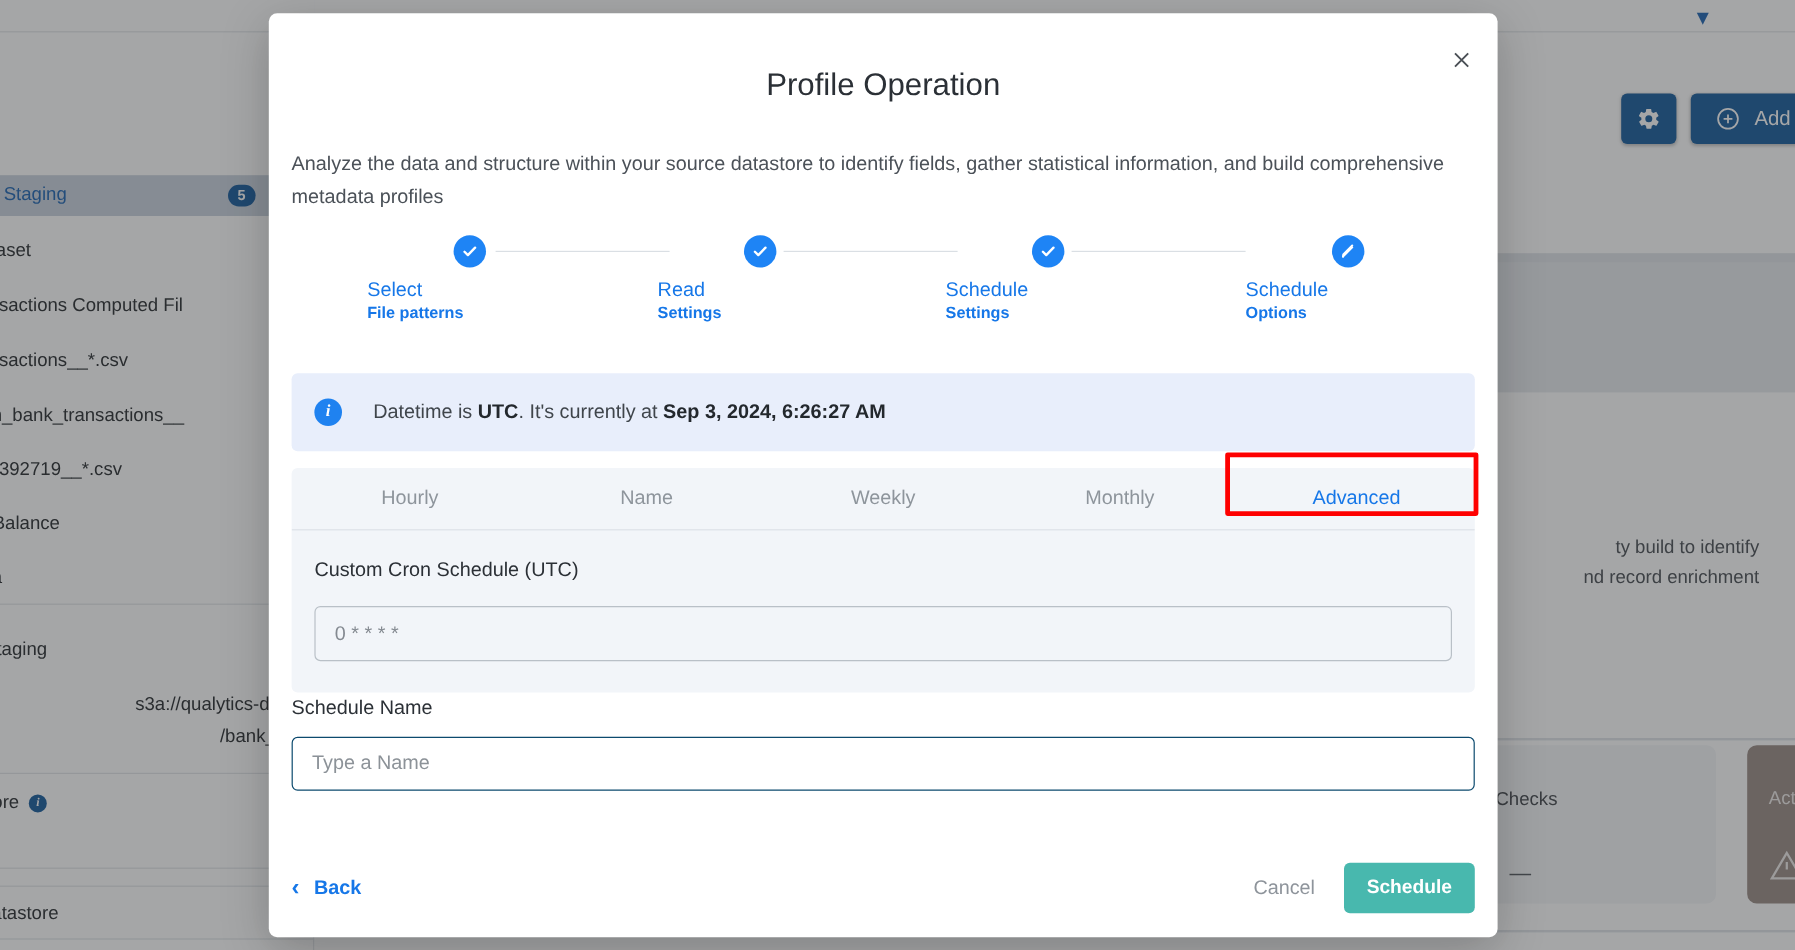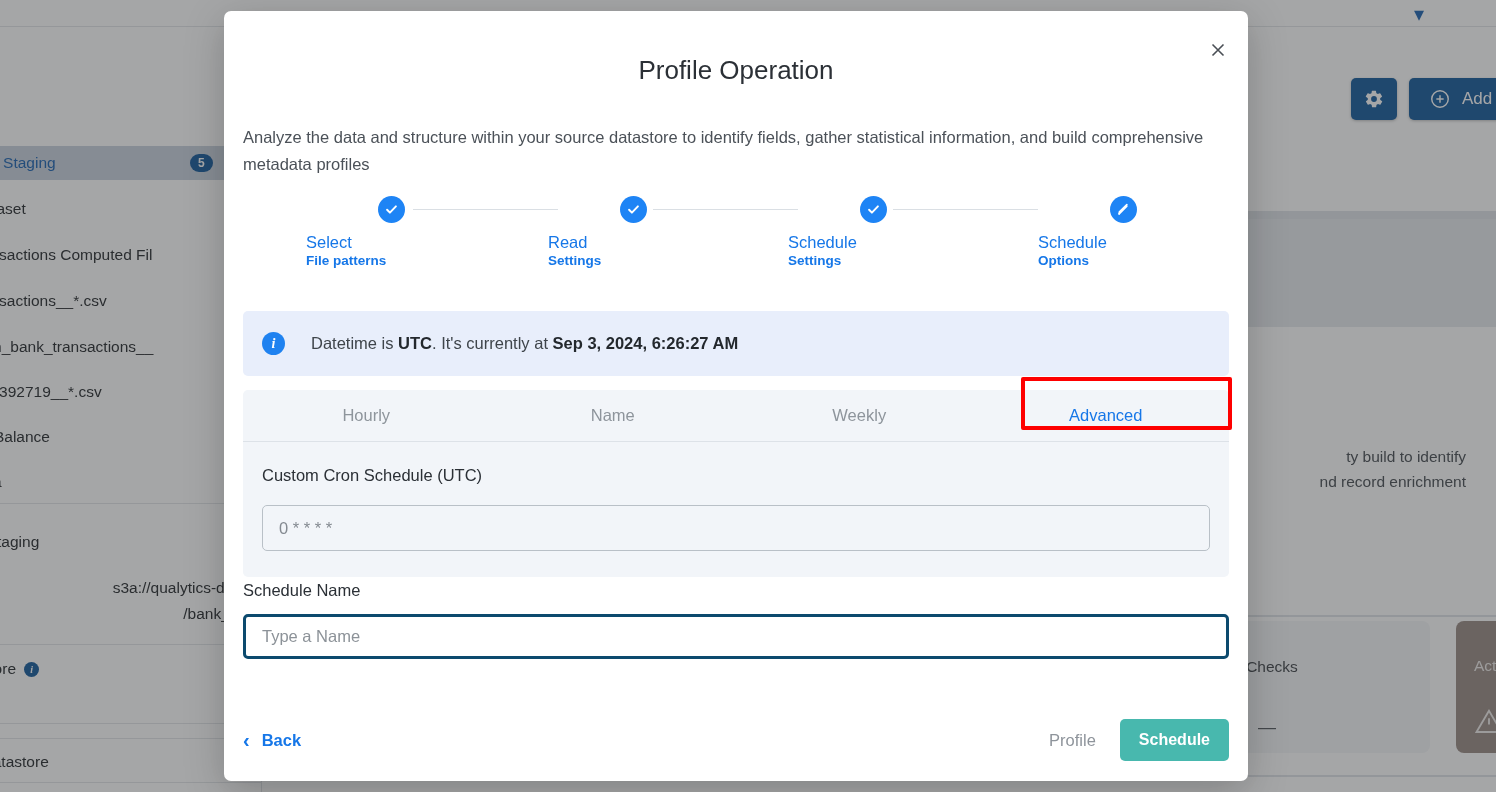--- a/index.html
+++ b/index.html
@@ -238,21 +238,21 @@
     pointer-events: none;
   }
 
   
   .sched-label {
     position: absolute; left: 19px; top: 570px;
     font-size: 16.5px; color: #2b3036;
   }
   .sched-input {
     position: absolute; left: 19px; top: 603px; width: 986px; height: 45px;
-    border: 3px solid #0c4a6e; border-radius: 5px;
+    border: 1px solid #0c4a6e; border-radius: 5px;
     background: #fff; padding: 0 16px;
     font-size: 16.5px; color: #2b3036;
     font-family: "Liberation Sans", sans-serif;
     outline: none;
   }
   .sched-input::placeholder { color: #8c9298; }
 
   
   .footer {
     position: absolute; left: 19px; right: 19px; top: 702px; height: 54px;
@@ -460,36 +460,37 @@
   <div class="info-banner">
     <div class="info-ic">i</div>
     <div class="info-txt"><span>Datetime is </span><b>UTC</b><span>. It's currently at </span><b>Sep 3, 2024, 6:26:27 AM</b></div>
   </div>
 
   <div class="tab-panel">
     <div class="tab-row">
       <div class="tab">Hourly</div>
       <div class="tab">Name</div>
       <div class="tab">Weekly</div>
+      <div class="tab">Monthly</div>
       <div class="tab active">Advanced</div>
     </div>
     <div class="tab-body">
       <div class="field-label">Custom Cron Schedule (UTC)</div>
       <input class="cron-input" type="text" placeholder="0 * * * *" style="">
     </div>
   </div>
 
   <div class="sched-label">Schedule Name</div>
   <input class="sched-input" type="text" placeholder="Type a Name" style="">
 
   <div class="footer">
     <div class="back-btn">
       <span class="chev">‹</span>
       <span>Back</span>
     </div>
     <div class="footer-right">
-      <div class="cancel-btn">Profile</div>
+      <div class="cancel-btn">Cancel</div>
       <button class="schedule-btn">Schedule</button>
     </div>
   </div>
 </div>
 
 <div class="annot-box"></div>
 
 </body></html>

